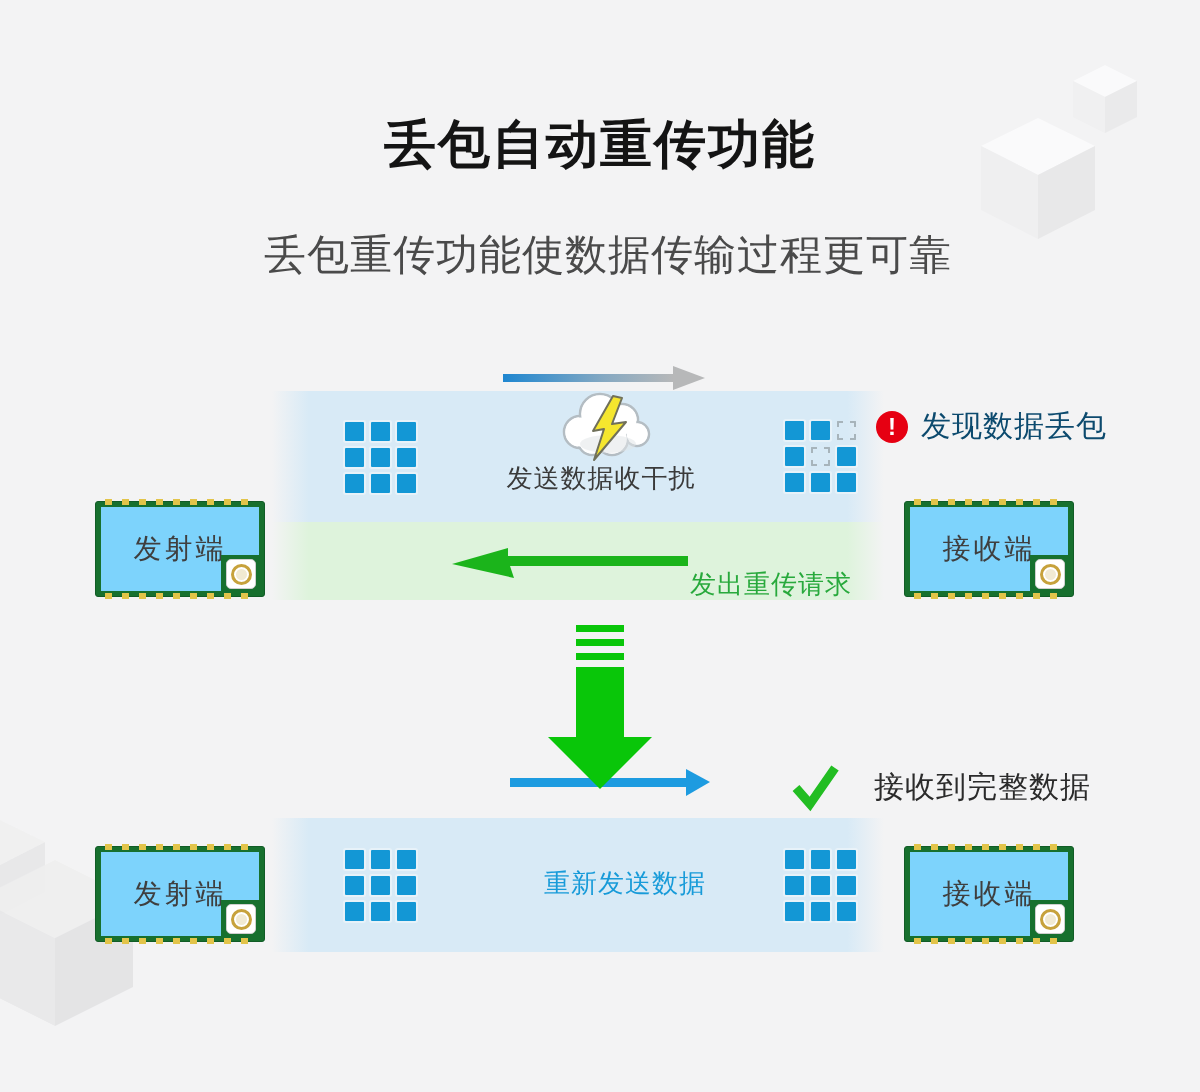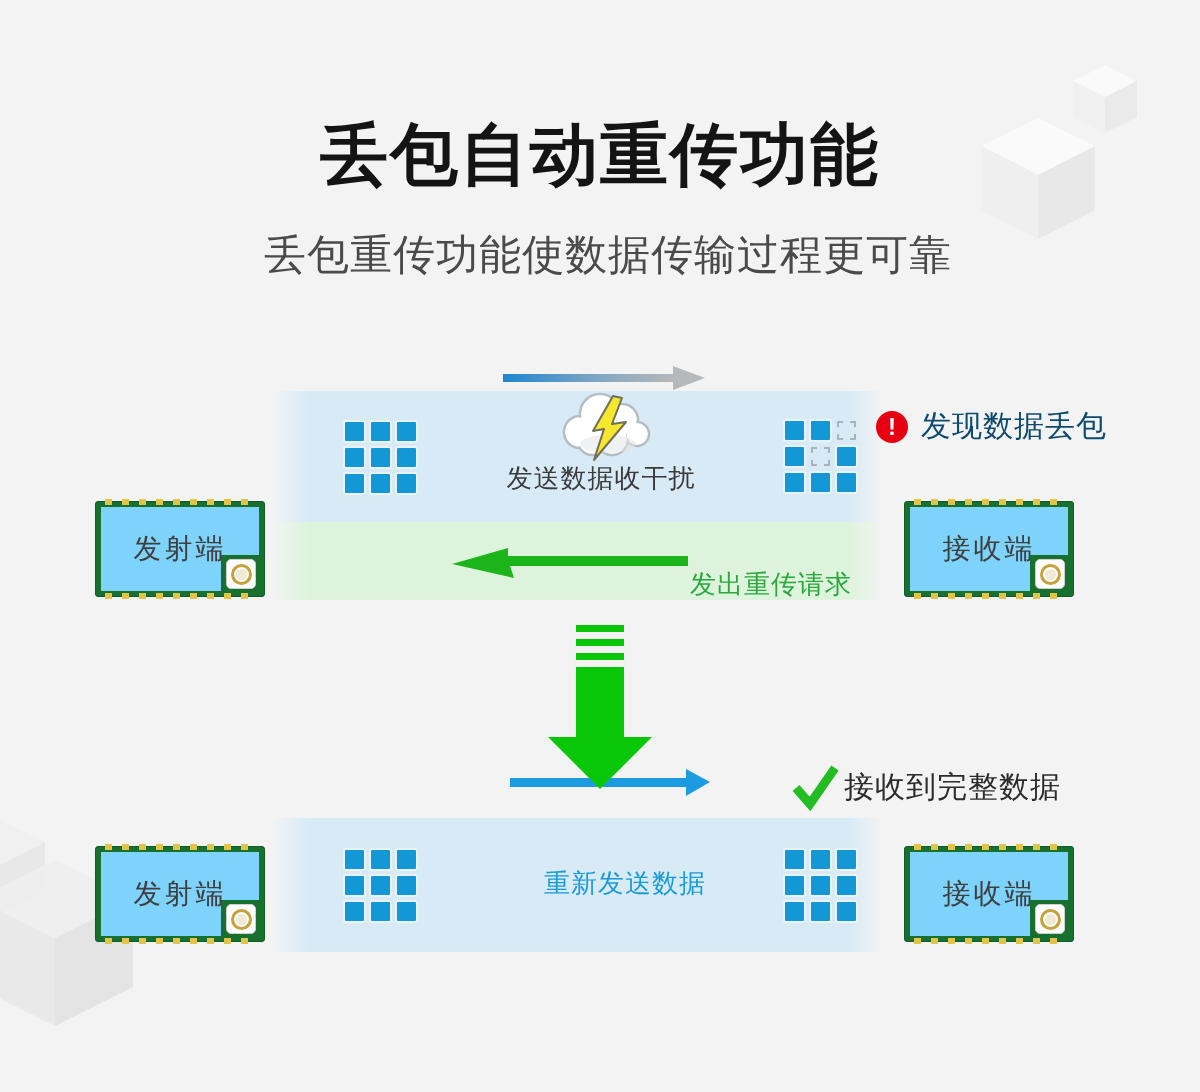--- a/index.html
+++ b/index.html
@@ -6,21 +6,21 @@
   .stage{
     position:relative;width:1200px;height:1092px;margin:0 auto;
     background:#f3f3f4;overflow:hidden;
     font-family:"Liberation Sans",sans-serif;
   }
   .abs{position:absolute;}
 
   
   .title{
     left:0;top:110px;width:100%;text-align:center;
-    font-size:68px;font-weight:900;color:#141414;letter-spacing:2px;
+    font-size:52px;font-weight:900;color:#141414;letter-spacing:2px;
   }
   .subtitle{
     left:8px;top:227px;width:100%;text-align:center;
     font-size:42px;font-weight:500;color:#4a4a4a;letter-spacing:1px;
   }
 
   
   .band{left:272px;width:612px;}
   .band-blue{
     background:linear-gradient(90deg,rgba(216,234,246,0) 0%,var(--band-blue,#d8eaf6) 6%,
@@ -46,21 +46,21 @@
   .lbl-retry{left:690px;top:567px;color:var(--green-text,#28a93c);font-weight:500;}
   .lbl-resend{left:417px;top:866px;width:416px;text-align:center;color:var(--blue-text,#189bd9);font-weight:500;}
 
   .alert-row{left:876px;top:406px;display:flex;align-items:center;gap:13px;}
   .alert-badge{
     width:32px;height:32px;border-radius:50%;background:var(--alert-red,#e60012);
     color:#fff;font-size:24px;font-weight:900;line-height:32px;text-align:center;flex:0 0 auto;
   }
   .alert-text{font-size:30px;color:#0c4a6e;letter-spacing:1px;}
 
-  .received-row{left:788px;top:760px;display:flex;align-items:center;gap:2px;}
+  .received-row{left:788px;top:760px;display:flex;align-items:center;gap:32px;}
   .received-text{font-size:30px;color:#2b2b2b;letter-spacing:1px;}
 
   
   .module{
     width:170px;height:96px;background:var(--pcb-green,#17702e);
     border:1px solid #115c26;border-radius:3px;box-sizing:border-box;
   }
   .module-inner{
     position:absolute;left:5px;right:5px;top:5px;bottom:5px;background:#7dd3fc;
     display:flex;align-items:center;justify-content:center;

